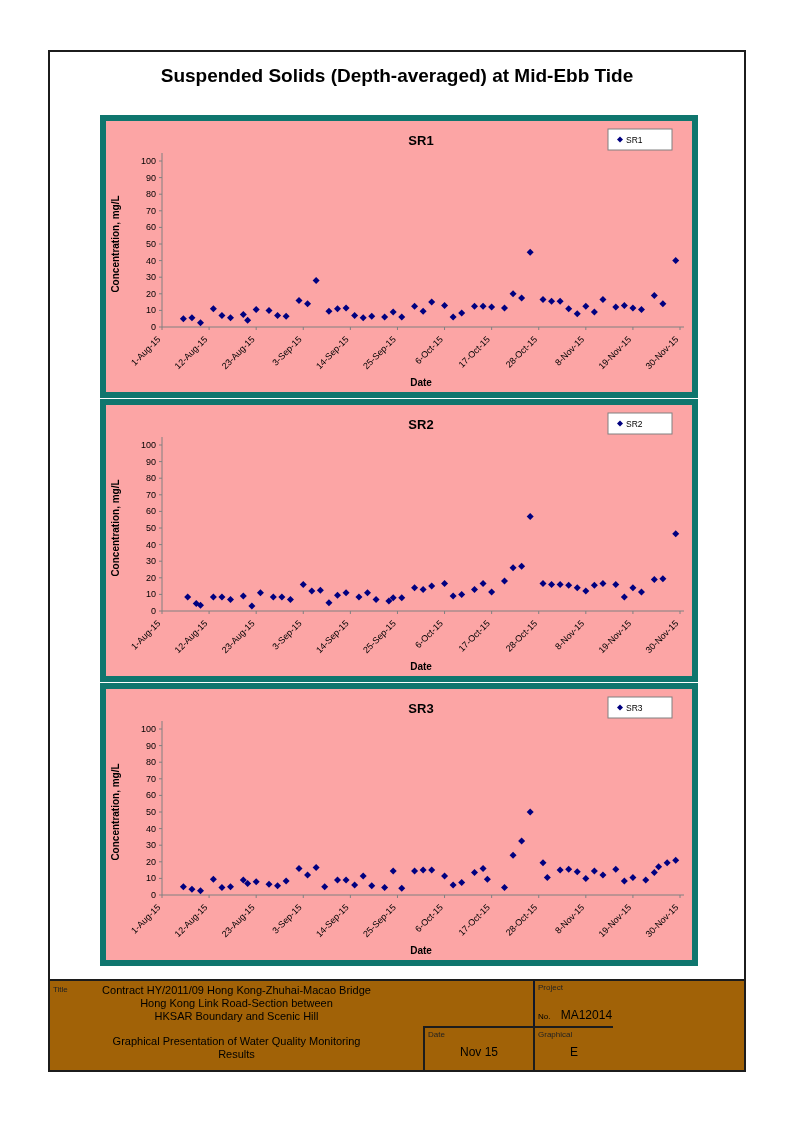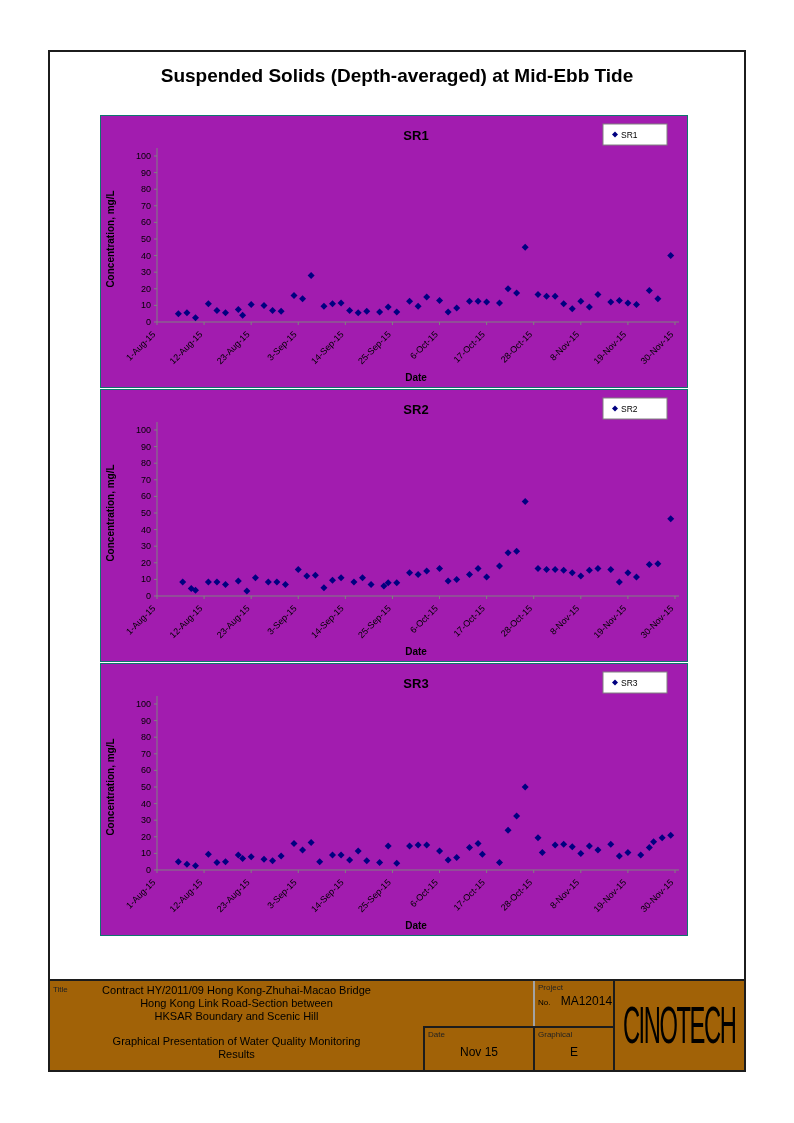--- a/index.html
+++ b/index.html
@@ -9,42 +9,42 @@
   }
   .frame{
     position:absolute;left:48px;top:50px;width:694px;height:1018px;
     border:2px solid #1c1c1c;background:#fff;
   }
   .main-title{
     margin-top:13px;text-align:center;font-size:19px;font-weight:bold;
   }
   .charts{position:absolute;left:50px;top:63px;width:590px;}
   .chart-box{
-    width:586px;height:271px;border:1px solid #0f766e;background:#a21caf;
+    width:586px;height:271px;border:6px solid #0f766e;background:#fca5a5;
     margin-bottom:1px;
   }
   svg text{font-family:"Liberation Sans",sans-serif;}
   
   .title-block{
     position:absolute;left:-2px;right:-2px;bottom:-2px;height:89px;
     border:2px solid #1c1c1c;background:#a16207;
     display:grid;grid-template-columns:373px 110px 80px auto;grid-template-rows:1fr 1fr;
   }
   .tb-cell{position:relative;}
   .tb-label{position:absolute;top:2px;left:3px;font-size:8px;color:#222;}
   .tb-title{grid-column:1;grid-row:1/3;text-align:center;padding-top:3px;font-size:11px;line-height:13px;}
   .tb-desc{margin-top:12px;}
   .tb-scale{grid-column:2;grid-row:1;border-left:2px solid #1c1c1c;}
   .tb-date{grid-column:2;grid-row:2;border-left:2px solid #1c1c1c;border-top:2px solid #1c1c1c;}
-  .tb-project{grid-column:3;grid-row:1;border-left:2px solid #a3a3a3;}
+  .tb-project{grid-column:3;grid-row:1;border-left:2px solid #0f172a;}
   .tb-appendix{grid-column:3;grid-row:2;border-left:2px solid #1c1c1c;border-top:2px solid #1c1c1c;}
   .tb-logo{grid-column:4;grid-row:1/3;border-left:2px solid #1c1c1c;
     display:flex;align-items:center;justify-content:center;overflow:hidden;}
   .tb-value{font-size:12px;text-align:center;margin-top:17px;}
-  .tb-project-row{margin-top:13px;padding-left:3px;font-size:8px;}
+  .tb-project-row{margin-top:27px;padding-left:3px;font-size:8px;}
   .tb-project-row .val{font-size:12px;margin-left:8px;}
   .logo-text{
     font-size:33px;font-weight:400;letter-spacing:-2px;white-space:nowrap;
     transform:scale(0.72,1.55);transform-origin:center center;
   }
 </style>
 </head>
 <body>
 
 <div class="frame">
@@ -404,17 +404,14 @@
       </div>
     </div>
     <div class="tb-cell tb-date">
       <span class="tb-label">Date</span>
       <div class="tb-value">Nov 15</div>
     </div>
     <div class="tb-cell tb-appendix">
       <span class="tb-label">Graphical</span>
       <div class="tb-value">E</div>
     </div>
-    <div class="tb-cell tb-logo">
-      <div class="logo-text">CINOTECH</div>
-    </div>
   </div>
 </div>
 
 </body></html>

